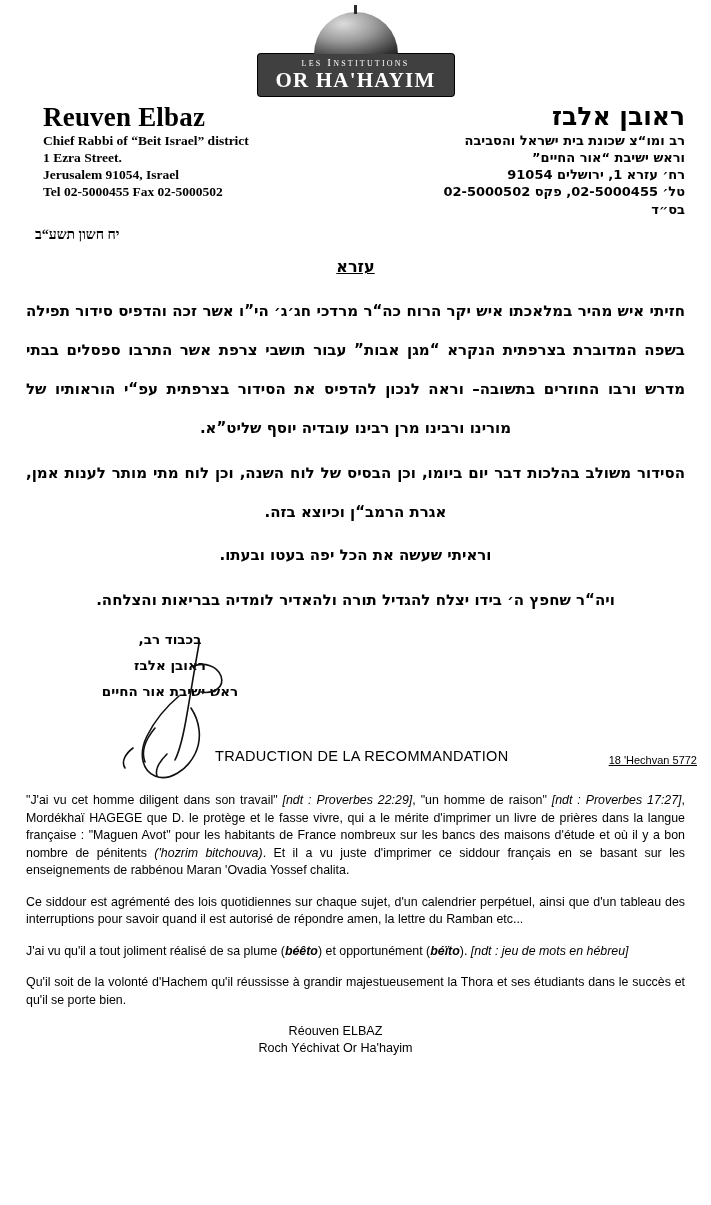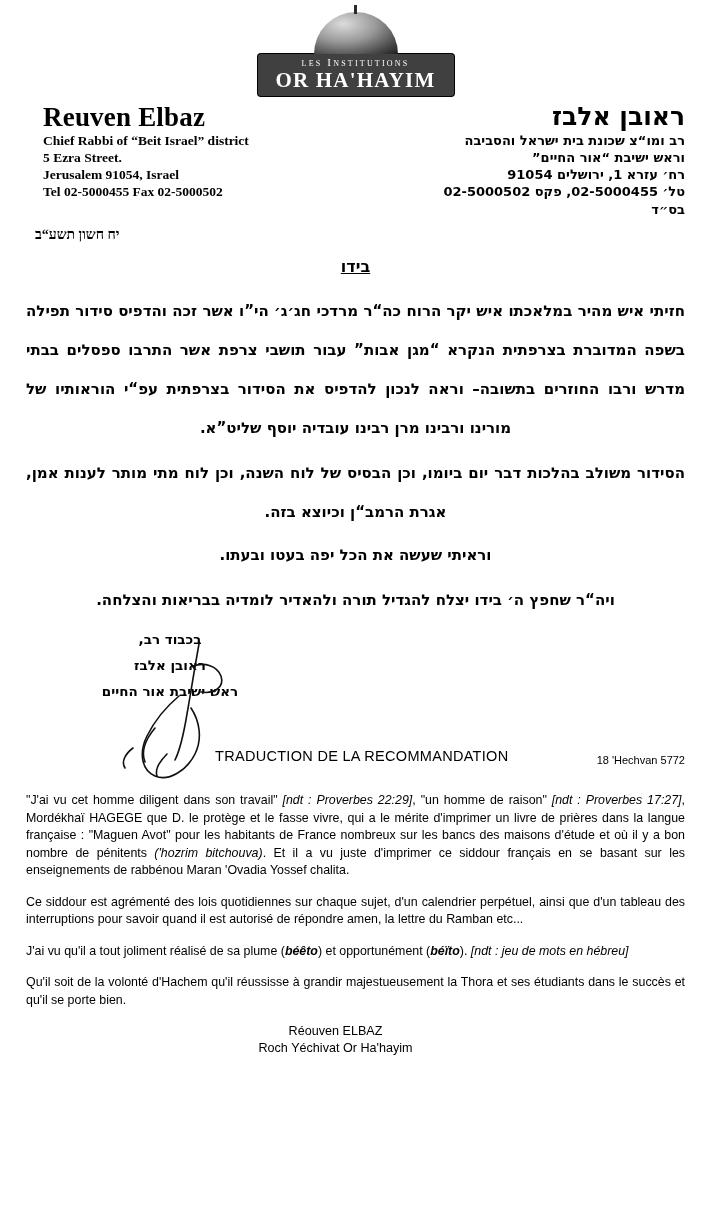--- a/index.html
+++ b/index.html
@@ -203,24 +203,25 @@
   .trad-title {
     position: absolute;
     left: 215px;
     top: 122px;
     font-family: "Liberation Sans", sans-serif;
     font-size: 14.5px;
     letter-spacing: 0.3px;
   }
   .trad-date {
     position: absolute;
-    right: 26px;
+    right: 14px;
     top: 128px;
     font-family: "Liberation Sans", sans-serif;
     font-size: 11px;
+    text-decoration: underline;
   }
 
   
   .fr {
     font-family: "Liberation Sans", sans-serif;
     font-size: 12.4px;
     line-height: 17.5px;
     text-align: justify;
     padding: 0 26px 0 26px;
     margin-top: 6px;
@@ -249,42 +250,42 @@
         <div class="line1">les Institutions</div>
         <div class="line2">OR HA'HAYIM</div>
       </div>
     </div>
   </div>
 
   <div class="letterhead">
     <div class="lh-left">
       <div class="lh-name">Reuven Elbaz</div>
       <div class="lh-line">Chief Rabbi of “Beit Israel” district</div>
-      <div class="lh-line">5 Ezra Street.</div>
+      <div class="lh-line">1 Ezra Street.</div>
       <div class="lh-line">Jerusalem 91054, Israel</div>
       <div class="lh-line">Tel 02-5000455  Fax 02-5000502</div>
     </div>
     <div class="lh-right">
       <div class="rh-name">ראובן אלבז</div>
       <div class="rh-line">רב ומו“צ שכונת בית ישראל והסביבה</div>
       <div class="rh-line">וראש ישיבת “אור החיים”</div>
       <div class="rh-line">רח׳ עזרא 1, ירושלים 91054</div>
       <div class="rh-line">טל׳ 02-5000455, פקס 02-5000502</div>
     </div>
   </div>
 
   <div class="heb bsd">בס״ד</div>
 
   <div class="daterow">
     <div class="daterow-inner">
       <div class="date-heb">יח חשון תשע“ב</div>
     </div>
   </div>
 
-  <div class="doc-title">בידו</div>
+  <div class="doc-title">עזרא</div>
 
   <div class="heb-para p1">חזיתי איש מהיר במלאכתו איש יקר הרוח כה“ר מרדכי חג׳ג׳ הי”ו אשר זכה והדפיס סידור תפילה בשפה המדוברת בצרפתית הנקרא “מגן אבות” עבור תושבי צרפת אשר התרבו ספסלים בבתי מדרש ורבו החוזרים בתשובה– וראה לנכון להדפיס את הסידור בצרפתית עפ“י הוראותיו של מורינו ורבינו מרן רבינו עובדיה יוסף שליט”א.</div>
   <div class="heb-para">הסידור משולב בהלכות דבר יום ביומו, וכן הבסיס של לוח השנה, וכן לוח מתי מותר לענות אמן, אגרת הרמב“ן וכיוצא בזה.</div>
   <div class="heb-last-center">וראיתי שעשה את הכל יפה בעטו ובעתו.</div>
   <div class="heb-para">ויה“ר שחפץ ה׳ בידו יצלח להגדיל תורה ולהאדיר לומדיה בבריאות והצלחה.</div>
 
   <div class="sig-zone">
     <div class="sig-text">
       <div>בכבוד רב,</div>
       <div>ראובן אלבז</div>

